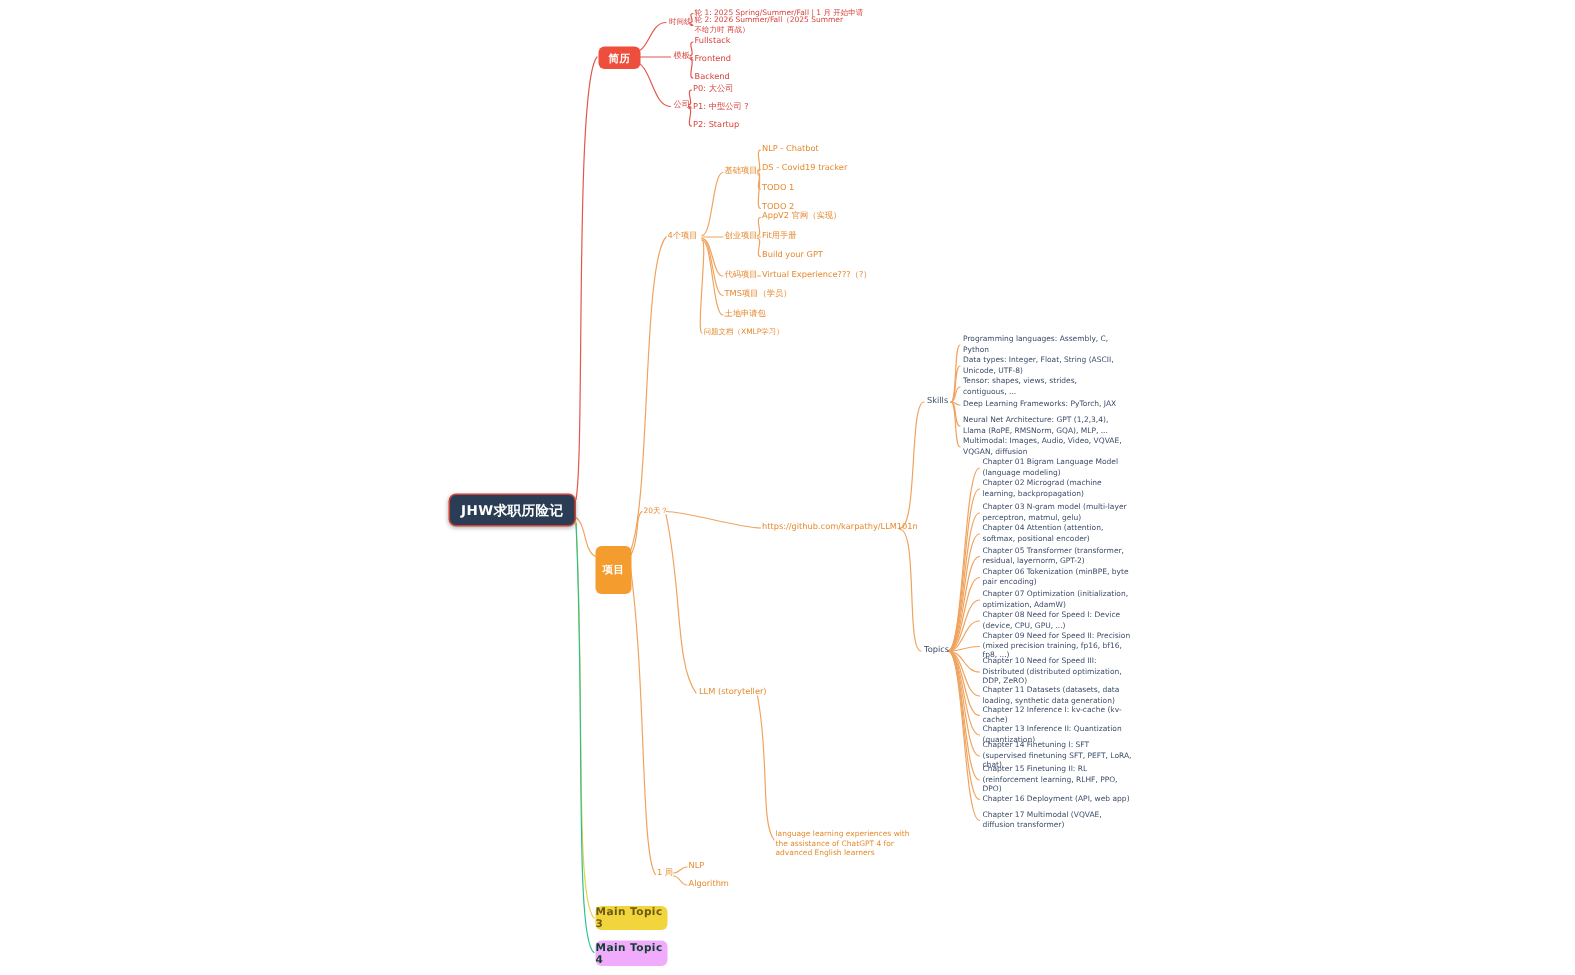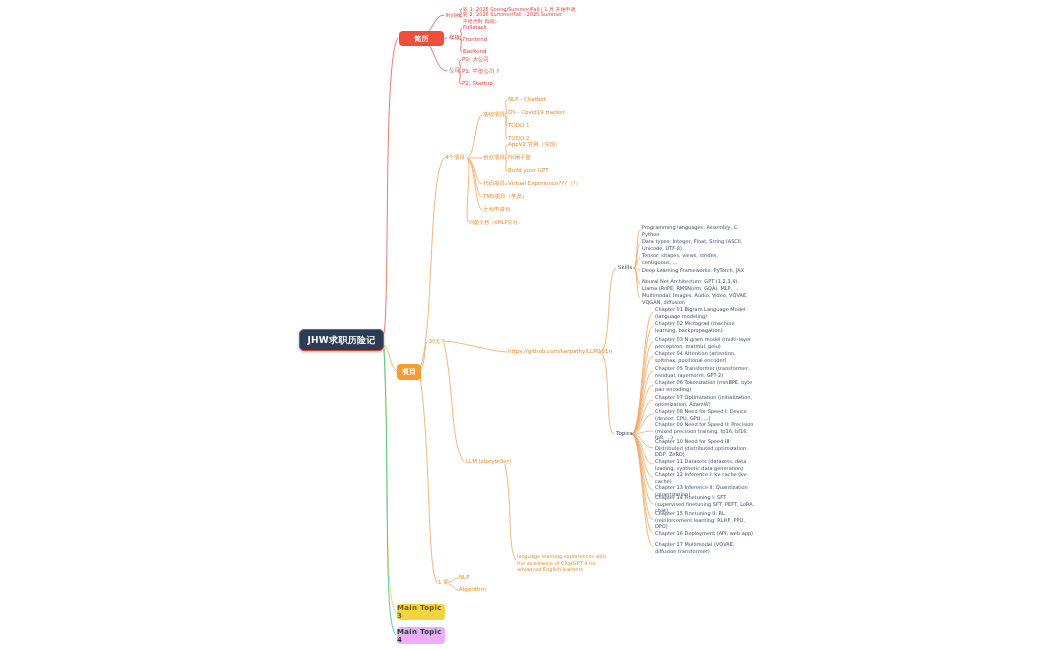--- a/index.html
+++ b/index.html
@@ -12,22 +12,22 @@
   .node {
     position:absolute; transform:translateY(-50%);
     white-space:nowrap; line-height:1.3; cursor:default;
   }
   .node.wrap { white-space:normal; }
   .pill {
     position:absolute; display:flex; align-items:center; justify-content:center;
     border-radius:4px; font-weight:bold; letter-spacing:.3px;
   }
   #root-pill   { left:299px; top:329px; width:85px; height:22px; font-size:9px; border-radius:5px; box-shadow:0 1px 3px rgba(0,0,0,.3); }
-  #resume-pill  { left:399px; top:31px;  width:45px; height:15px; font-size:7px;font-family:Liberation Mono, monospace; }
-  #projects-pill{ left:397px; top:364px; width:24px; height:16px; font-size:7px; }
+  #resume-pill  { left:399px; top:31px;  width:28px; height:15px; font-size:7px;font-family:Liberation Mono, monospace; }
+  #projects-pill{ left:397px; top:364px; width:24px; height:32px; font-size:7px; }
   #topic3-pill  { left:397px; top:604px; width:48px; height:16px; font-size:7px; }
   #topic4-pill  { left:397px; top:627px; width:48px; height:17px; font-size:7px; }
 </style>
 </head>
 <body>
 
 <div class="canvas">
   <svg id="links" width="1050" height="650" viewBox="0 0 1050 650">
       <path d="M 384 333 C 390 300, 383 55, 398 38" stroke="#e2574c" fill="none" stroke-width="0.8" stroke-linecap="round"></path>
       <path d="M 422 35 C 433 35, 433 15, 444 15" stroke="#e2574c" fill="none" stroke-width="0.8" stroke-linecap="round"></path>

